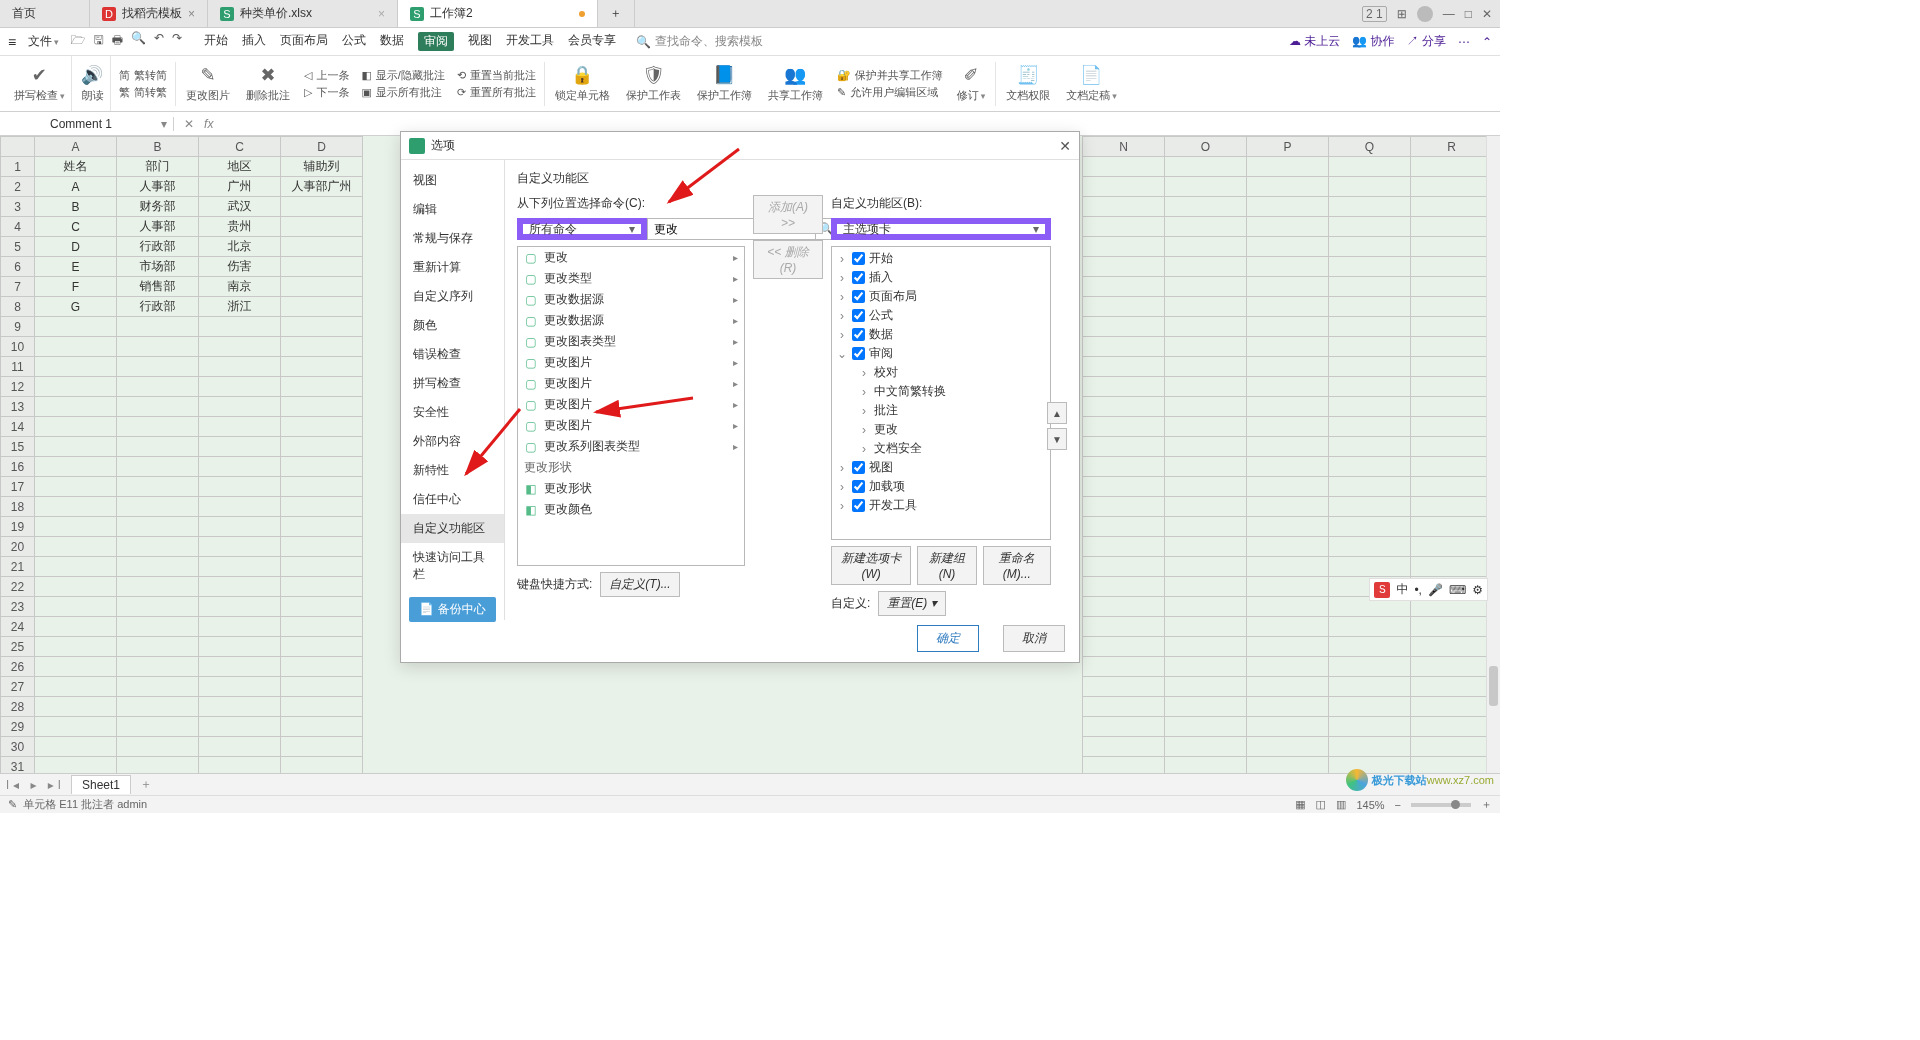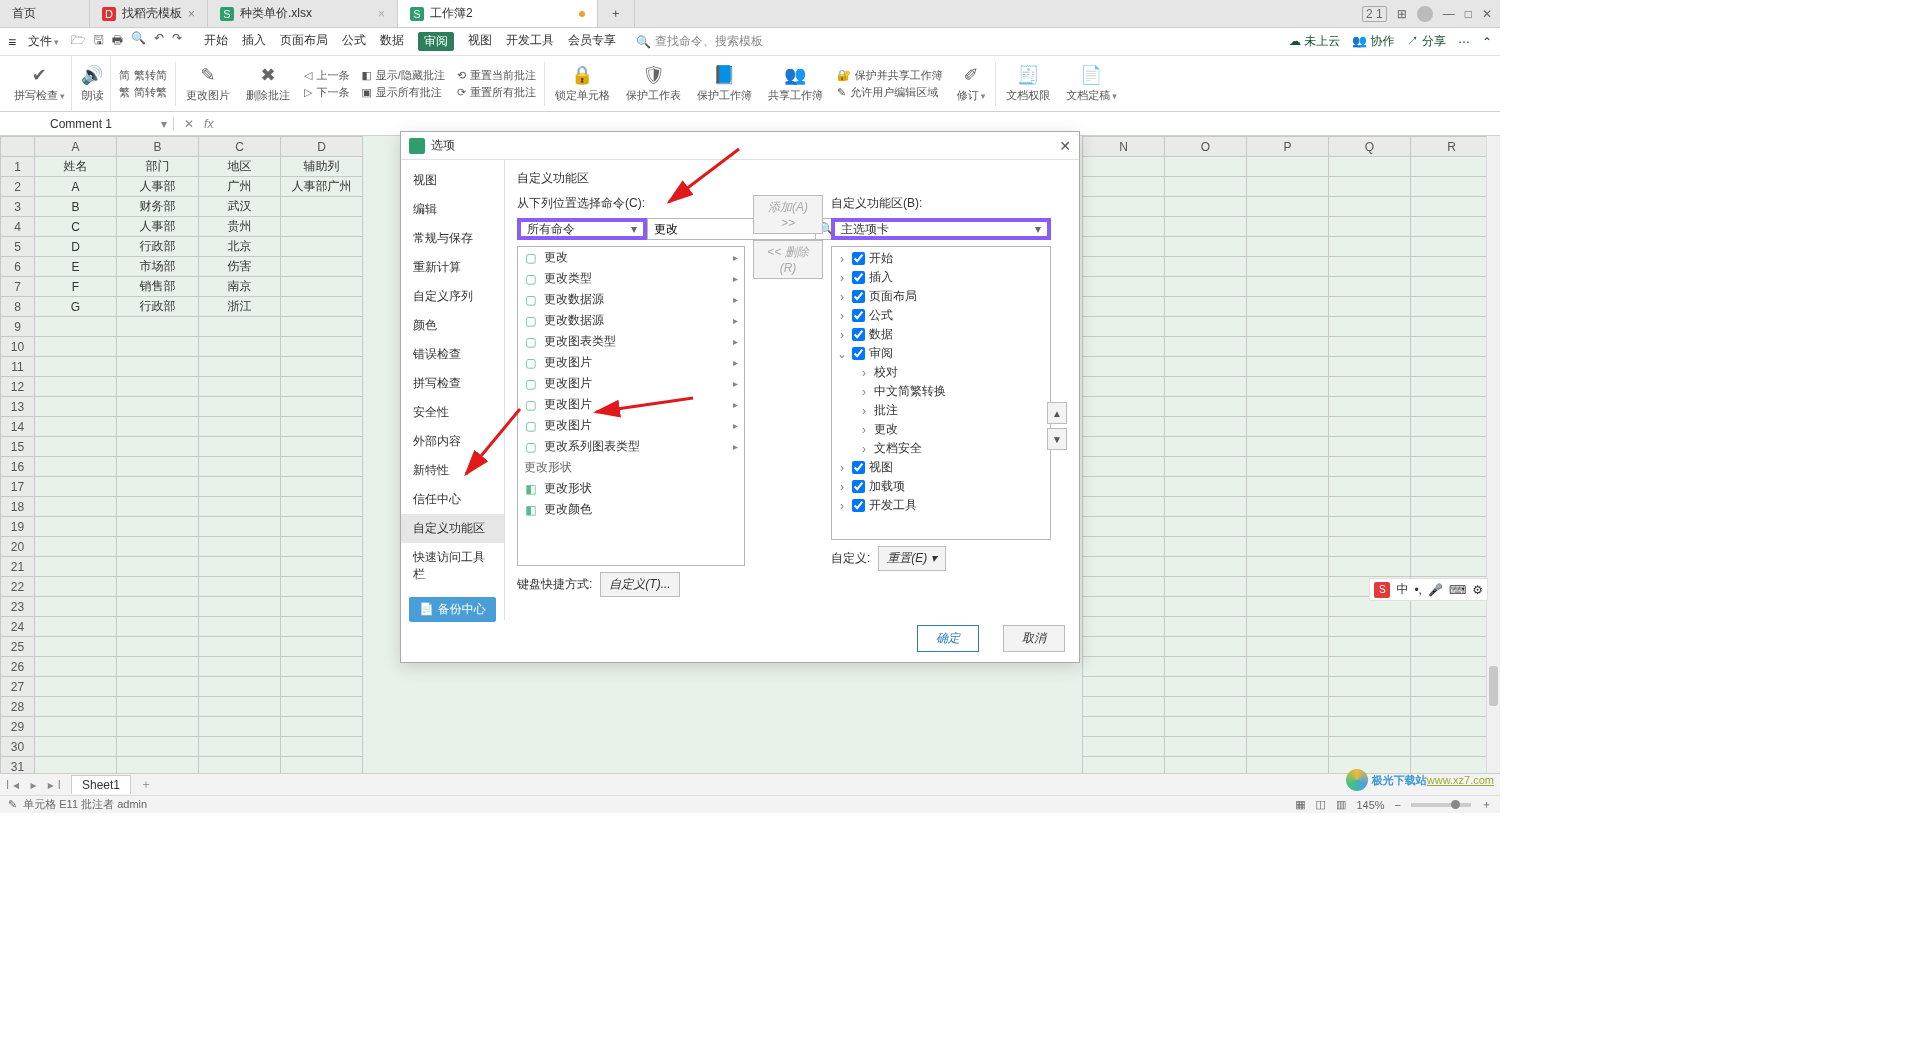--- a/index.html
+++ b/index.html
@@ -18,21 +18,21 @@
   .menu-bar { height: 28px; display:flex; align-items:center; padding:0 8px; gap:4px; border-bottom:1px solid #e0e0e0;}
   .hamburger { width:16px;display:inline-block;}
   .hamburger::before{content:"≡";font-size:14px;}
   .menu-bar .file { font-size:12px;}
   .drop::after{content:"▾"; font-size:9px; margin-left:2px; color:#888;}
   .qicons { display:flex; gap:8px; color:#555; margin:0 8px;}
   .tabs-main { display:flex; gap:14px; margin-left:10px;}
   .tabs-main span { cursor:pointer;}
   .tabs-main .sel { background:#2e7d5b; color:#fff; padding:1px 6px; border-radius:2px;}
   .search-menu { margin-left:16px; color:#888; display:flex; gap:4px; align-items:center;}
-  .right-menu { margin-left:auto; display:flex; gap:12px; align-items:center; color:#14532d;}
+  .right-menu { margin-left:auto; display:flex; gap:12px; align-items:center; color:#4c1d95;}
 
   
   .ribbon { height: 56px; border-bottom:1px solid #d0d0d0; display:flex; align-items:center; padding:0 8px; gap:4px;}
   .rgroup { display:flex; flex-direction:column; align-items:center; gap:2px; padding:0 6px; border-right:1px solid #e4e4e4; height:100%; justify-content:center; color:#555;}
   .rgroup.noborder{border:none;}
   .rgroup .ric { font-size:18px; color:#666;}
   .rgroup .lab { font-size:11px;}
   .ritem { display:flex; align-items:center; gap:4px; font-size:11px; color:#555;}
   .rcol{display:flex;flex-direction:column;gap:2px;justify-content:center;height:100%;padding:0 4px;}
 
@@ -57,21 +57,21 @@
   .dtitle .dx{ margin-left:auto; font-size:14px; color:#555;}
   .dbody { display:flex; height:460px;}
   .dside { width:104px; border-right:1px solid #e0e0e0; padding:6px 0; display:flex; flex-direction:column;}
   .dside div{ padding:6px 12px; cursor:pointer;}
   .dside .sel{ background:#e6e6e6;}
   .dside .backup{ margin-top:auto; background:#4a9ed8; color:#fff; margin:8px; text-align:center; padding:4px; border-radius:2px;}
   .dmain { flex:1; padding:10px 12px; display:flex; flex-direction:column; gap:8px;}
   .section-label{ font-size:12px; color:#333;}
   .row{display:flex; gap:8px; align-items:flex-start;}
   .col{flex:1; display:flex; flex-direction:column; gap:6px;}
-  .combo{ border:4px solid #8b5cf6; height:22px; display:flex; align-items:center; padding:0 6px; justify-content:space-between; font-size:12px; background:#fff;}
+  .combo{ border:6px solid #8b5cf6; height:22px; display:flex; align-items:center; padding:0 6px; justify-content:space-between; font-size:12px; background:#fff;}
   .combo .ar::after{content:"▾"; color:#666;}
   .searchbox{ flex:1; display:flex;}
   .searchbox input{ flex:1; border:1px solid #b8b8b8; border-right:none; height:22px; padding:0 6px; font-size:12px;}
   .searchbox .mag{ width:24px; border:1px solid #b8b8b8; display:flex; align-items:center; justify-content:center; color:#777;}
   .listbox{ border:1px solid #b8b8b8; height:320px; overflow:auto; background:#fff;}
   .li{ display:flex; align-items:center; gap:6px; padding:2px 6px; font-size:12px;}
   .li .ico{ width:14px; text-align:center; color:#5b8;}
   .li.group{ color:#666;}
   .li .sp{flex:1;}
   .li .more{color:#888; font-size:10px;}
@@ -920,20 +920,25 @@
                 <span class="tw">›</span>
                 <input type="checkbox" checked="" style="">
                 <span>加载项</span>
               </div>
               <div class="tn">
                 <span class="tw">›</span>
                 <input type="checkbox" checked="" style="">
                 <span>开发工具</span>
               </div>
             </div>
+          <div class="bottom-row">
+            <span class="btn">新建选项卡(W)</span>
+            <span class="btn">新建组(N)</span>
+            <span class="btn">重命名(M)...</span>
+          </div>
           <div class="kb-row">
             <span>自定义:</span>
             <span class="btn"><span>重置(E)</span> ▾</span>
           </div>
         </div>
       </div>
 
       <div class="updown">
         <div class="sq">▲</div>
         <div class="sq">▼</div>
@@ -1004,15 +1009,15 @@
   <span>中</span>
   <span>•,</span>
   <span>🎤</span>
   <span>⌨</span>
   <span>⚙</span>
 </div>
 <div class="watermark">
   <span class="g"></span>
   <span style="display:flex;line-height:1;">
     <span style="font-weight:bold;">极光下载站</span>
-    <span style="color:#9a3;text-decoration:underline;">www.xz7.com</span>
+    <span style="color:#9a3;">www.xz7.com</span>
   </span>
 </div>
 
 </body></html>

